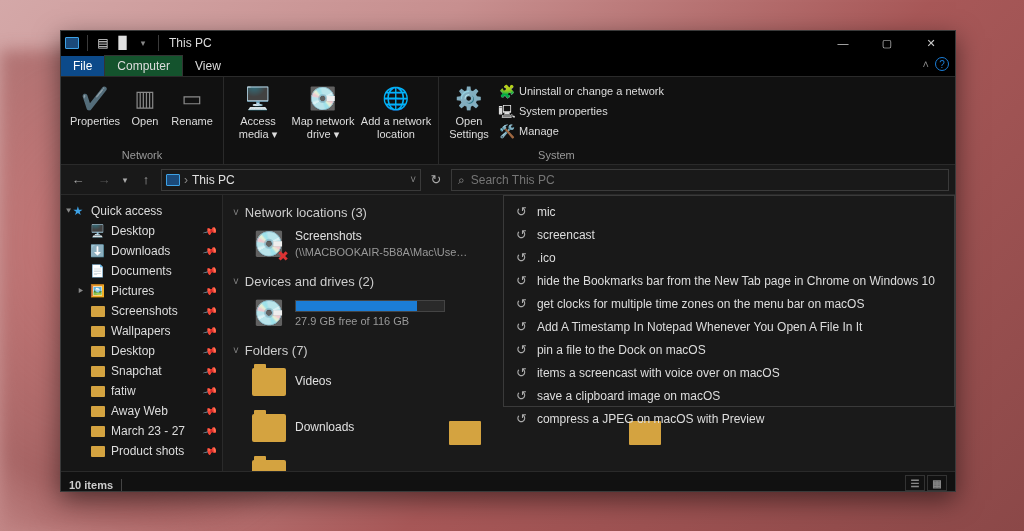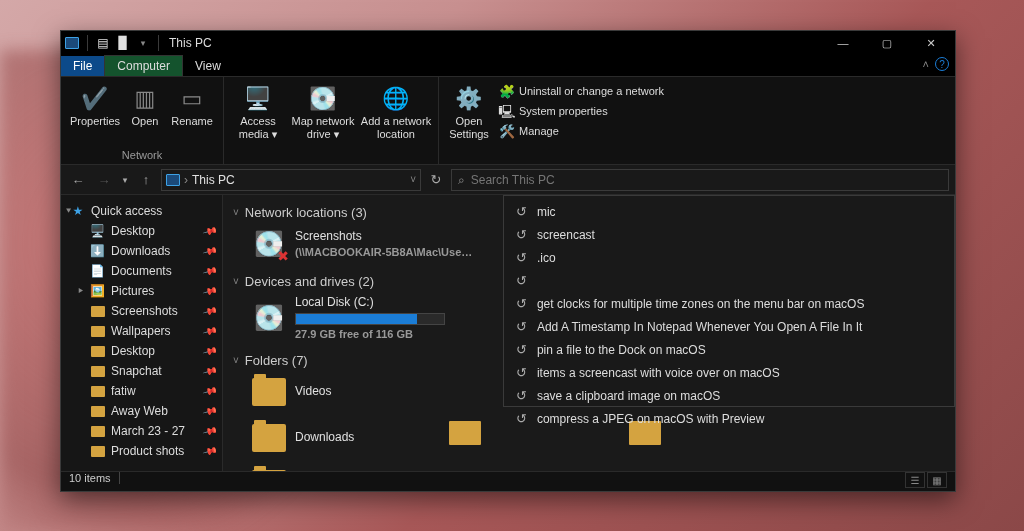--- a/index.html
+++ b/index.html
@@ -41,27 +41,27 @@
 .sitem.header { padding-left:10px; }
 .sitem.child { padding-left:30px; }
 .sitem .exp { position:absolute; left:4px; color:#888; font-size:9px; }
 .sicn { width:14px; height:14px; display:flex; align-items:center; justify-content:center; font-size:12px; }
 .content { flex:1; background:#1a1a1a; padding:6px 0 0 4px; overflow:hidden; position:relative; }
 .section-head { display:flex; align-items:center; gap:6px; padding:4px 6px; color:#ccc; font-size:13px; }
 .section-head .chev { color:#888; font-size:10px; }
 .item-large { display:flex; align-items:center; gap:8px; padding:2px 8px 8px 24px; }
 .item-large .licon { width:36px; height:36px; display:flex; align-items:center; justify-content:center; font-size:24px; }
 .item-large .txt { display:flex; flex-direction:column; font-size:12px; line-height:1.3; }
-.item-large .sub { color:#999; font-size:11px;font-weight:bold; }
+.item-large .sub { color:#999; font-size:11px; }
 .drive .bar { width:150px; height:12px; border:1px solid #444; margin:2px 0; background:#2a2a2a; position:relative; }
 .drive .bar .fill { position:absolute; left:0; top:0; bottom:0; width:82%; background:#1b7dd6; }
 .suggest { position:absolute; left:442px; right:0; top:0; bottom:64px; background:#191919; border:1px solid #3a3a3a; padding:4px 0; z-index:5; }
 .sugg { display:flex; align-items:center; gap:10px; padding:4px 12px; font-size:12px; color:#ddd; }
 .sugg .histicon { color:#aaa; font-size:13px; }
-.status { height:20px; background:#111; border-top:1px solid #2a2a2a; display:flex; align-items:flex-start; padding:0 8px; font-size:11px; color:#ccc; gap:8px; }
+.status { height:20px; background:#111; border-top:1px solid #2a2a2a; display:flex; align-items:flex-end; padding:0 8px; font-size:11px; color:#ccc; gap:8px;font-weight:bold; }
 .status .sepbar { width:1px; height:12px; background:#444; }
 .status .viewbtns { margin-left:auto; display:flex; gap:2px; }
 .status .viewbtn { width:20px; height:16px; border:1px solid #333; display:flex; align-items:center; justify-content:center; color:#888; font-size:10px; }
 .folder-ic { width:34px; height:28px; background:#d4a340; border-radius:2px; position:relative; }
 .folder-ic::before { content:""; position:absolute; top:-4px; left:2px; width:12px; height:6px; background:#d4a340; border-radius:1px 1px 0 0; }
 .folder-sm { width:14px; height:11px; background:#d4a340; border-radius:1px; display:inline-block; }
 .star { color:#3da2e6; }
 .mon { width:14px;height:12px;border:1px solid #3da2e6;background:#1b4a7a;border-radius:1px;display:inline-block; }
 </style>
 </head>
@@ -146,20 +146,21 @@
           <div class="rbtn sm">
               <div class="ricon">🖳</div>
               <span>System properties</span>
             </div>
           <div class="rbtn sm">
               <div class="ricon">🛠️</div>
               <span>Manage</span>
             </div>
         </div>
       </div>
+      <div class="label">System</div>
     </div>
   </div>
 
   <div class="navbar">
     <div class="navbtn">←</div>
     <div class="navbtn disabled">→</div>
     <div class="navbtn" style="width:12px;font-size:9px;">▾</div>
     <div class="navbtn">↑</div>
     <div class="address">
       <span class="mon"></span>
@@ -275,21 +276,20 @@
         </div>
       </div>
 
       <div class="section-head">
         <span class="chev">˅</span>
         <span>Devices and drives (2)</span>
       </div>
       <div class="item-large drive">
         <div class="licon">💽</div>
         <div class="txt">
-          <span>Local Disk (C:)</span>
           <div class="bar">
               <div class="fill"></div>
             </div>
           <span class="sub">27.9 GB free of 116 GB</span>
         </div>
       </div>
 
       <div class="section-head">
         <span class="chev">˅</span>
         <span>Folders (7)</span>
@@ -333,20 +333,21 @@
           <div class="sugg">
             <span class="histicon">↺</span>
             <span>screencast</span>
           </div>
           <div class="sugg">
             <span class="histicon">↺</span>
             <span>.ico</span>
           </div>
           <div class="sugg">
             <span class="histicon">↺</span>
+            <span>hide the Bookmarks bar from the New Tab page in Chrome on Windows 10</span>
           </div>
           <div class="sugg">
             <span class="histicon">↺</span>
             <span>get clocks for multiple time zones on the menu bar on macOS</span>
           </div>
           <div class="sugg">
             <span class="histicon">↺</span>
             <span>Add A Timestamp In Notepad Whenever You Open A File In It</span>
           </div>
           <div class="sugg">

